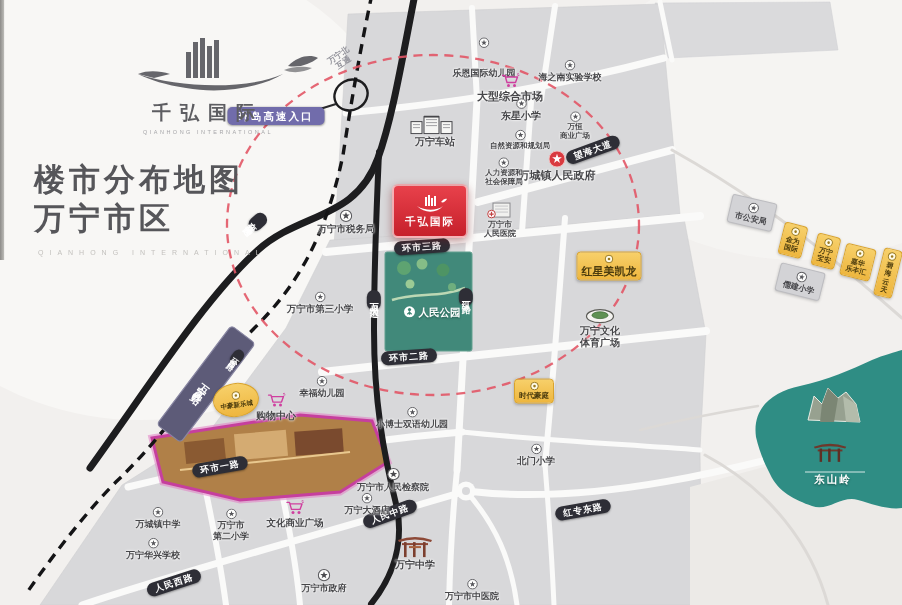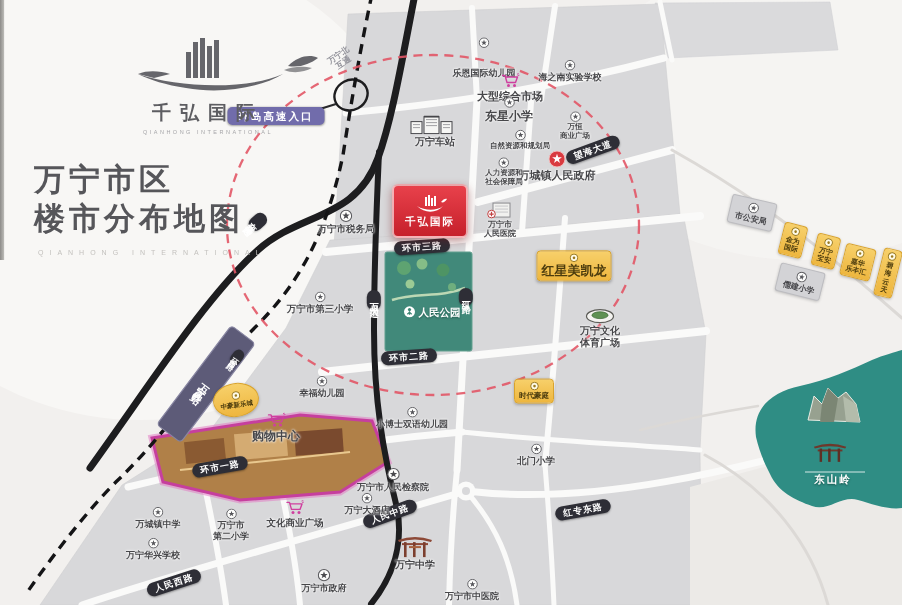--- a/index.html
+++ b/index.html
@@ -177,21 +177,21 @@
       <div class="poi" style="left: 510px; top: 88px; font-size: 11px; --r: 0deg;"><span class="poi-icon"><svg width="19" height="16" viewBox="0 0 19 16">
             <path d="M1.5 2.5 H4 L6 9.5 H14.5 L16.5 4 H5" fill="none" stroke="#cf3f9f" stroke-width="1.4" stroke-linecap="round" stroke-linejoin="round"></path>
             <circle cx="7.5" cy="12.5" r="1.5" fill="#cf3f9f"></circle>
             <circle cx="13.5" cy="12.5" r="1.5" fill="#cf3f9f"></circle>
             <path d="M16 1.2 L17.8 0.6 M16.6 2.6 L18.4 2.2" stroke="#cf3f9f" stroke-width="0.9"></path>
           </svg></span><span class="poi-label">大型综合市场</span></div>
       <div class="poi" style="left: 570px; top: 71px; font-size: 9px; --r: 0deg;"><span class="poi-icon"><svg width="11" height="11" viewBox="0 0 12 12">
             <circle cx="6" cy="6" r="5.2" fill="#fdfdfc" stroke="#5a5a5e" stroke-width="1"></circle>
             <path d="M6 2.6 6.8 4.9 9.2 4.9 7.3 6.4 8 8.7 6 7.3 4 8.7 4.7 6.4 2.8 4.9 5.2 4.9Z" fill="#55555a"></path>
           </svg></span><span class="poi-label">海之南实验学校</span></div>
-      <div class="poi" style="left: 509px; top: 110px; font-size: 12px; font-family: Liberation Serif, serif; --r: 0deg;"><span class="poi-icon"><svg width="11" height="11" viewBox="0 0 12 12">
+      <div class="poi" style="left: 521px; top: 110px; font-size: 10px; font-family: Liberation Serif, serif; --r: 0deg;"><span class="poi-icon"><svg width="11" height="11" viewBox="0 0 12 12">
             <circle cx="6" cy="6" r="5.2" fill="#fdfdfc" stroke="#5a5a5e" stroke-width="1"></circle>
             <path d="M6 2.6 6.8 4.9 9.2 4.9 7.3 6.4 8 8.7 6 7.3 4 8.7 4.7 6.4 2.8 4.9 5.2 4.9Z" fill="#55555a"></path>
           </svg></span><span class="poi-label">东星小学</span></div>
       <div class="poi" style="left: 575px; top: 126px; font-size: 7.5px; --r: 0deg;"><span class="poi-icon"><svg width="11" height="11" viewBox="0 0 12 12">
             <circle cx="6" cy="6" r="5.2" fill="#fdfdfc" stroke="#5a5a5e" stroke-width="1"></circle>
             <path d="M6 2.6 6.8 4.9 9.2 4.9 7.3 6.4 8 8.7 6 7.3 4 8.7 4.7 6.4 2.8 4.9 5.2 4.9Z" fill="#55555a"></path>
           </svg></span><span class="poi-label">万恒
 商业广场</span></div>
       <div class="poi" style="left: 435px; top: 131px; font-size: 10px; --r: 0deg;"><span class="poi-icon"><svg width="50" height="20" viewBox="0 0 50 20">
             <g fill="#f6f6f4" stroke="#46464a" stroke-width="1">
@@ -225,21 +225,21 @@
             <rect x="6" y="4" width="17" height="14" fill="#f1f1ef" stroke="#8a8a8e" stroke-width="1"></rect>
             <path d="M8 7h13M8 10h13M8 13h13" stroke="#bdbdc0" stroke-width="0.8"></path>
             <circle cx="4.5" cy="15" r="3.8" fill="#fff" stroke="#c24040" stroke-width="1"></circle>
             <path d="M4.5 12.8v4.4M2.3 15h4.4" stroke="#c24040" stroke-width="1.2"></path>
           </svg></span><span class="poi-label">万宁市
 人民医院</span></div>
       <div class="poi" style="left: 320px; top: 303px; font-size: 9.5px; --r: 0deg;"><span class="poi-icon"><svg width="11" height="11" viewBox="0 0 12 12">
             <circle cx="6" cy="6" r="5.2" fill="#fdfdfc" stroke="#5a5a5e" stroke-width="1"></circle>
             <path d="M6 2.6 6.8 4.9 9.2 4.9 7.3 6.4 8 8.7 6 7.3 4 8.7 4.7 6.4 2.8 4.9 5.2 4.9Z" fill="#55555a"></path>
           </svg></span><span class="poi-label">万宁市第三小学</span></div>
-      <div class="poi yellow" style="left: 574px; top: 266px; font-size: 13px; --r: 0deg;"><span class="poi-icon"><svg width="9" height="9" viewBox="0 0 9 9">
+      <div class="poi yellow" style="left: 609px; top: 266px; font-size: 11px; --r: 0deg;"><span class="poi-icon"><svg width="9" height="9" viewBox="0 0 9 9">
             <circle cx="4.5" cy="4.5" r="3.8" fill="#fffbe8" stroke="#9a7a20" stroke-width="1"></circle>
             <circle cx="4.5" cy="4.5" r="1.3" fill="#9a7a20"></circle>
           </svg></span><span class="poi-label">红星美凯龙</span></div>
       <div class="poi" style="left: 600px; top: 328px; font-size: 10px; align-items: center; --r: 0deg;"><span class="poi-icon"><svg width="30" height="17" viewBox="0 0 30 17">
             <ellipse cx="15" cy="9" rx="13.5" ry="6.5" fill="#f4f3f0" stroke="#5d5d58" stroke-width="1.2"></ellipse>
             <ellipse cx="15" cy="8" rx="8" ry="3.4" fill="#5f9153" stroke="#44703c" stroke-width="0.8"></ellipse>
           </svg></span><span class="poi-label">万宁文化
 体育广场</span></div>
       <div class="poi gray" style="left: 752px; top: 213px; font-size: 8px; --r: 13deg;"><span class="poi-icon"><svg width="11" height="11" viewBox="0 0 12 12">
             <circle cx="6" cy="6" r="5.2" fill="#fdfdfc" stroke="#5a5a5e" stroke-width="1"></circle>
@@ -270,21 +270,21 @@
             <path d="M6 2.6 6.8 4.9 9.2 4.9 7.3 6.4 8 8.7 6 7.3 4 8.7 4.7 6.4 2.8 4.9 5.2 4.9Z" fill="#55555a"></path>
           </svg></span><span class="poi-label">儒建小学</span></div>
       <div class="poi yellow" style="left: 534px; top: 391px; font-size: 7.5px; --r: 0deg;"><span class="poi-icon"><svg width="9" height="9" viewBox="0 0 9 9">
             <circle cx="4.5" cy="4.5" r="3.8" fill="#fffbe8" stroke="#9a7a20" stroke-width="1"></circle>
             <circle cx="4.5" cy="4.5" r="1.3" fill="#9a7a20"></circle>
           </svg></span><span class="poi-label">时代豪庭</span></div>
       <div class="poi" style="left: 322px; top: 387px; font-size: 9px; --r: 0deg;"><span class="poi-icon"><svg width="11" height="11" viewBox="0 0 12 12">
             <circle cx="6" cy="6" r="5.2" fill="#fdfdfc" stroke="#5a5a5e" stroke-width="1"></circle>
             <path d="M6 2.6 6.8 4.9 9.2 4.9 7.3 6.4 8 8.7 6 7.3 4 8.7 4.7 6.4 2.8 4.9 5.2 4.9Z" fill="#55555a"></path>
           </svg></span><span class="poi-label">幸福幼儿园</span></div>
-      <div class="poi" style="left: 276px; top: 428px; font-size: 12px; --r: 0deg;"><span class="poi-icon"><svg width="19" height="16" viewBox="0 0 19 16">
+      <div class="poi" style="left: 276px; top: 407px; font-size: 10px; --r: 0deg;"><span class="poi-icon"><svg width="19" height="16" viewBox="0 0 19 16">
             <path d="M1.5 2.5 H4 L6 9.5 H14.5 L16.5 4 H5" fill="none" stroke="#cf3f9f" stroke-width="1.4" stroke-linecap="round" stroke-linejoin="round"></path>
             <circle cx="7.5" cy="12.5" r="1.5" fill="#cf3f9f"></circle>
             <circle cx="13.5" cy="12.5" r="1.5" fill="#cf3f9f"></circle>
             <path d="M16 1.2 L17.8 0.6 M16.6 2.6 L18.4 2.2" stroke="#cf3f9f" stroke-width="0.9"></path>
           </svg></span><span class="poi-label">购物中心</span></div>
       <div class="poi yellow-round" style="left: 236px; top: 400px; font-size: 6.5px; --r: -8deg;"><span class="poi-icon"><svg width="9" height="9" viewBox="0 0 9 9">
             <circle cx="4.5" cy="4.5" r="3.8" fill="#fffbe8" stroke="#9a7a20" stroke-width="1"></circle>
             <circle cx="4.5" cy="4.5" r="1.3" fill="#9a7a20"></circle>
           </svg></span><span class="poi-label">中豪新乐城</span></div>
       <div class="poi" style="left: 412px; top: 418px; font-size: 9px; --r: 0deg;"><span class="poi-icon"><svg width="11" height="11" viewBox="0 0 12 12">
@@ -357,22 +357,22 @@
           <path d="M40,58 C80,72 150,74 185,58 C160,73 120,78 88,72 C68,69 52,64 40,58 Z"></path>
           <path d="M40,58 C50,54 62,55 72,58 L56,62 Z"></path>
           <path d="M190,50 C200,40 212,38 220,42 C212,48 202,52 190,50 Z"></path>
           <path d="M186,54 C196,50 206,50 214,52 C206,56 196,58 186,54 Z" opacity="0.7"></path>
         </g>
       </svg>
       <div class="logotext">千弘国际</div>
       <div class="logosub">QIANHONG INTERNATIONAL</div>
     </div>
     <div class="title">
+      <div>楼市分布地图</div>
       <div>万宁市区</div>
-      <div>楼市分布地图</div>
     </div>
     <div class="faint">QIANHONG INTERNATIONAL</div>
   </div>
 
   <div class="badge">
     <svg width="34" height="20" viewBox="0 0 34 20">
       <g fill="#fff">
         <rect x="12" y="3" width="2" height="9"></rect>
           <rect x="15" y="1" width="2" height="11"></rect>
         <rect x="18" y="4" width="2" height="8"></rect>

